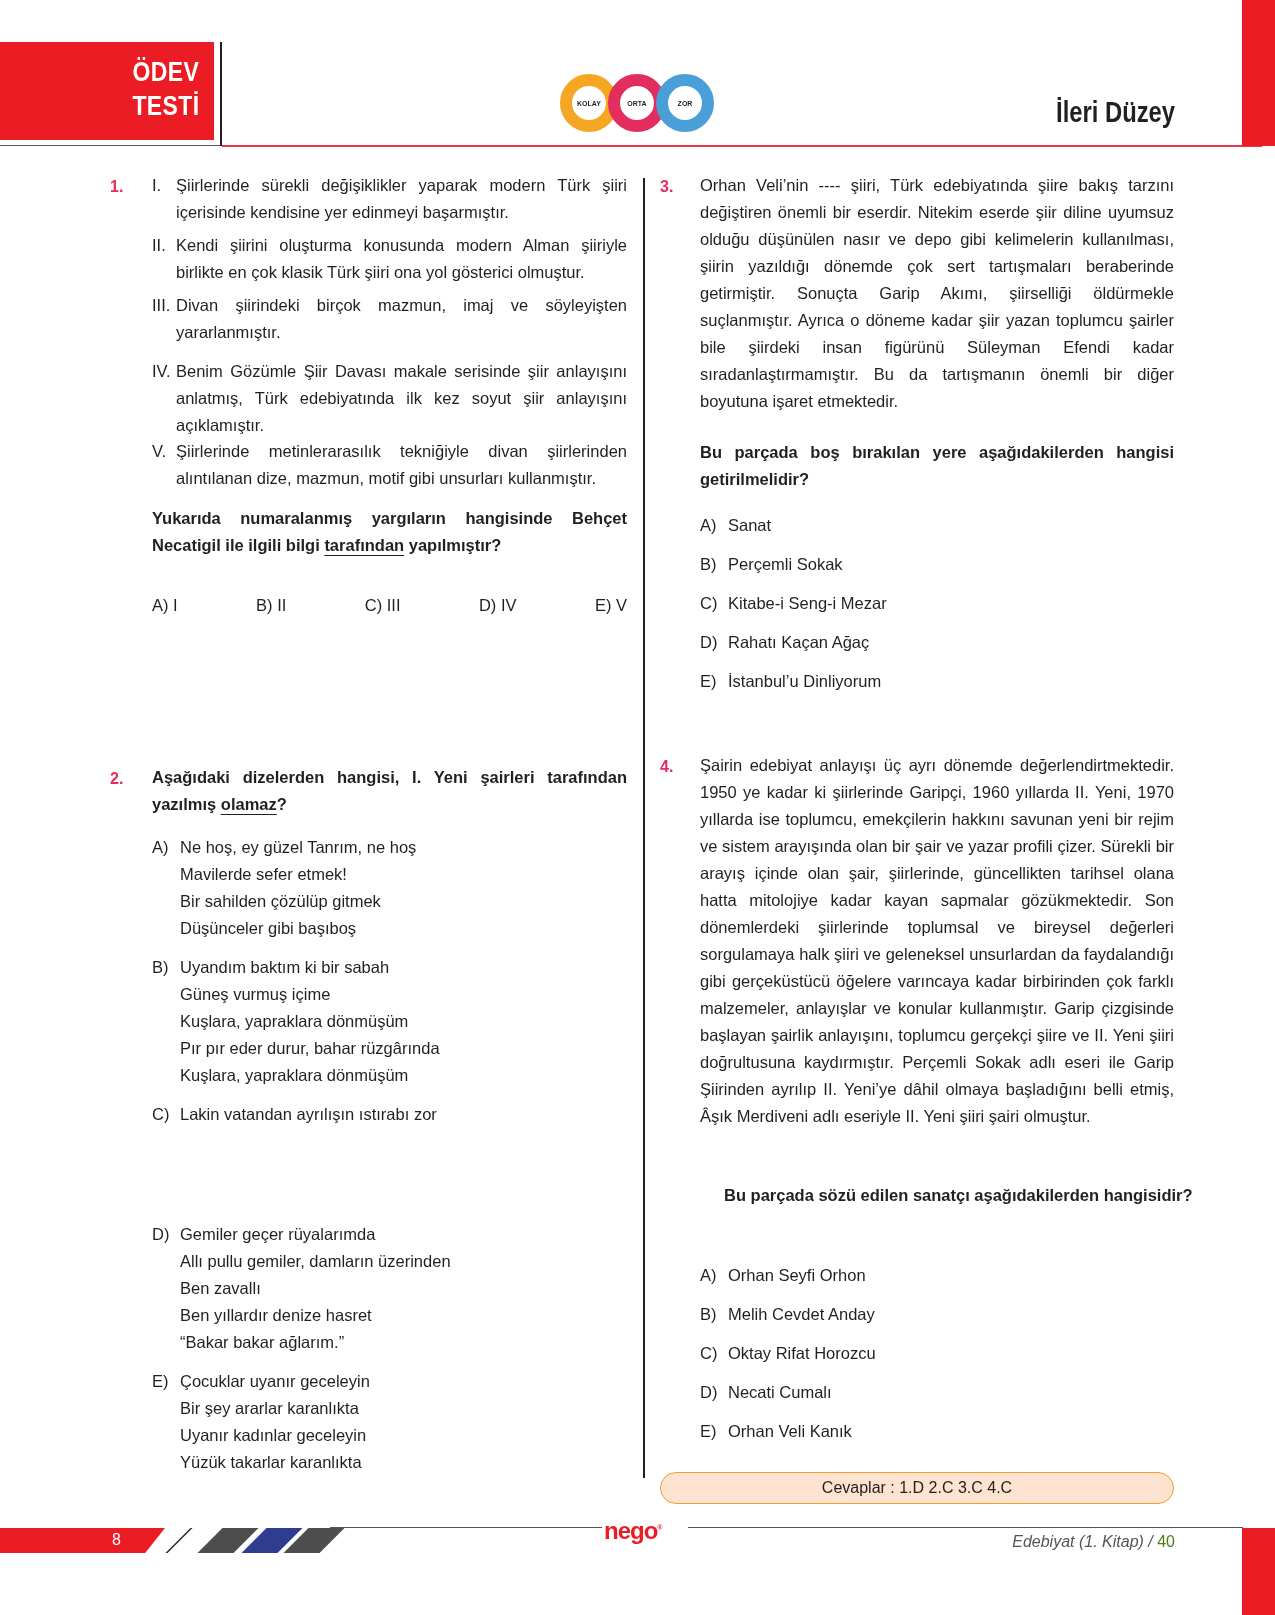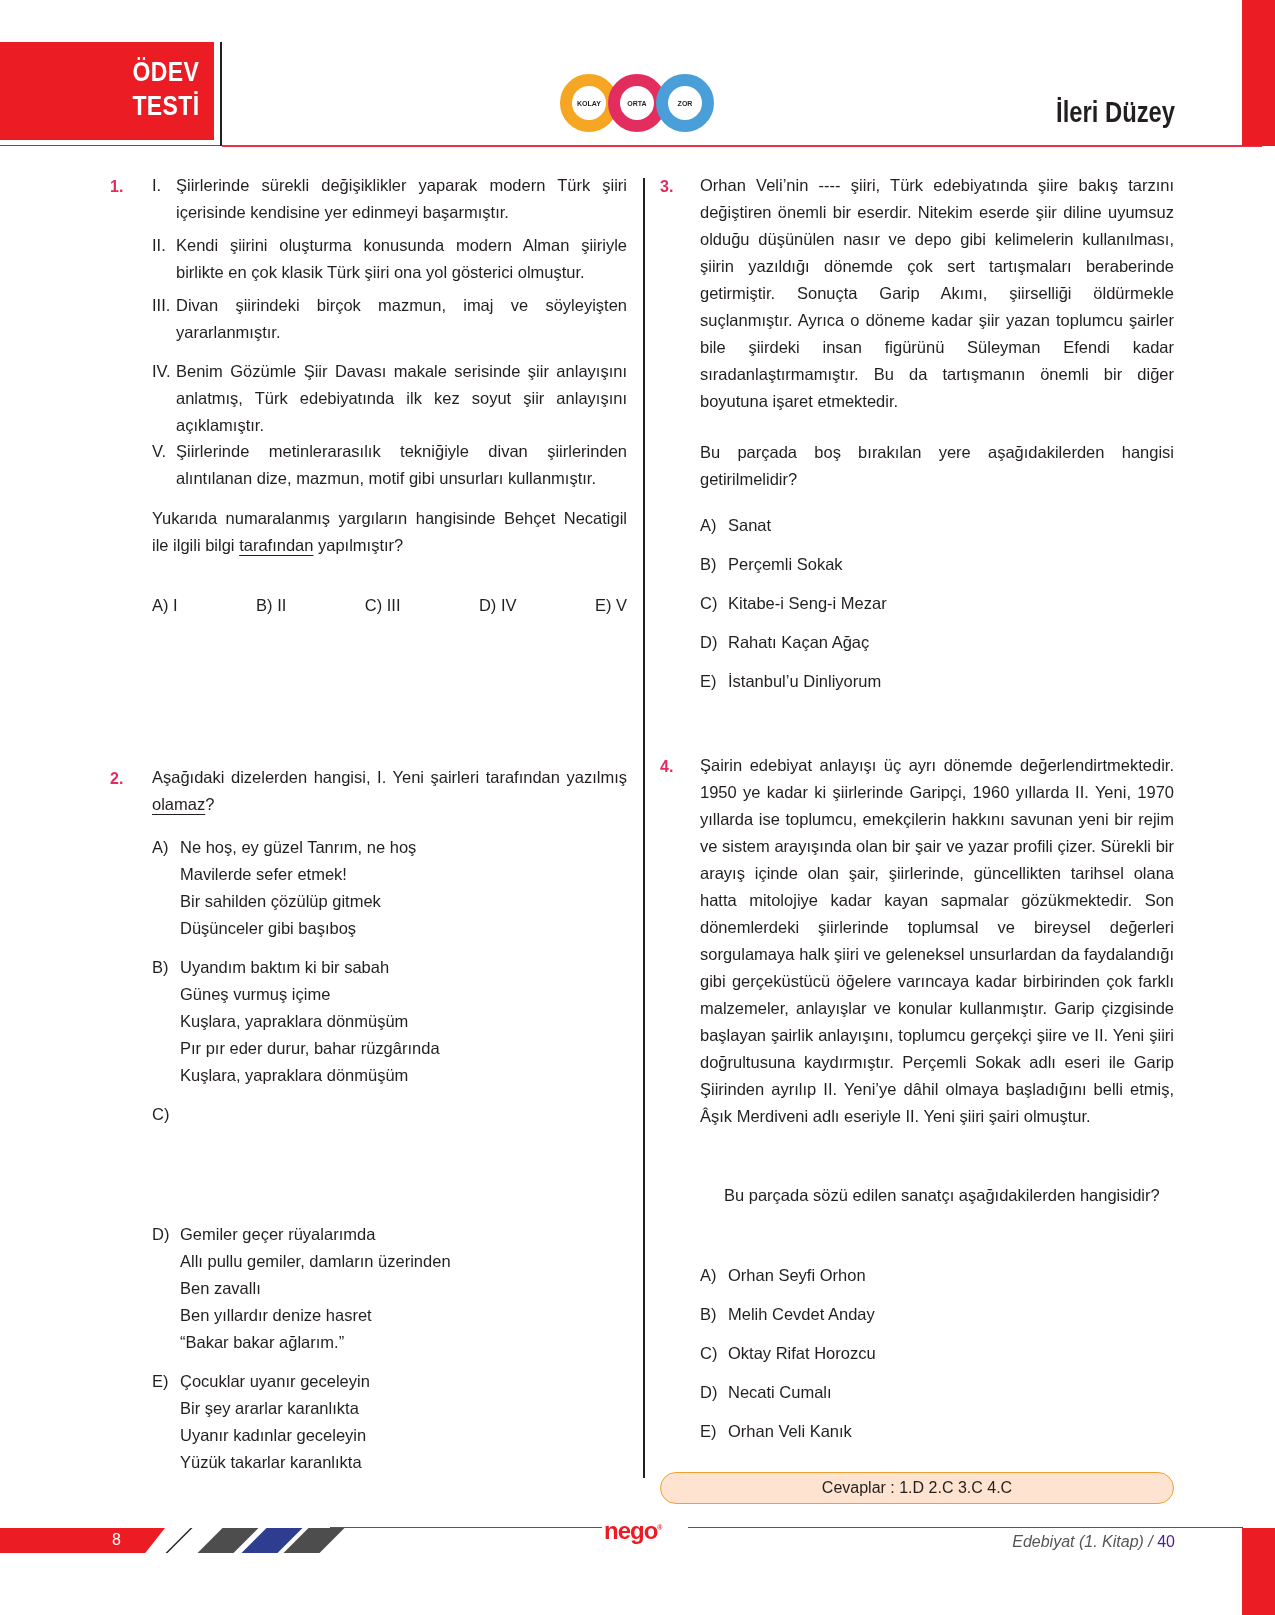--- a/index.html
+++ b/index.html
@@ -20,21 +20,21 @@
   .ring span { font-size: 7px; font-weight: bold; color: #231f20; }
   .ring.r1 { left: 0; border-color: #f5a623; }
   .ring.r2 { left: 48px; border-color: #e32d5e; }
   .ring.r3 { left: 96px; border-color: #4a9fd8; }
 
   
   .col-divider { position: absolute; left: 643px; top: 178px; width: 2px; height: 1300px; background: #231f20; }
 
   .qnum { position: absolute; color: #e32d5e; font-weight: bold; font-size: 16px; }
   .txt { font-size: 16.5px; line-height: 27px; color: #231f20; }
-  .bold { font-weight: normal; }
+  .bold { font-weight: bold; }
   .u { text-decoration: underline; text-underline-offset: 4px; }
 
   .item { position: absolute; left: 152px; width: 475px; }
   .item .rn { position: absolute; left: 0; top: 0; }
   .item .rt { padding-left: 24px; text-align: justify; }
 
   .q-stem { position: absolute; text-align: justify; }
 
   .opt-row { position: absolute; left: 152px; top: 592px; width: 475px; display: flex; justify-content: space-between; }
 
@@ -52,21 +52,21 @@
   
   .ftr-red { position: absolute; left: 0; top: 1528px; width: 165px; height: 25px; background: #ec1c24; clip-path: polygon(0 0, 100% 0, 88% 100%, 0 100%); }
   .ftr-page { position: absolute; left: 112px; top: 1531px; color: #fff; font-size: 16px; }
   .stripe { position: absolute; top: 1528px; height: 25px; transform: skewX(-45deg); }
   .ftr-line-l { position: absolute; left: 330px; top: 1527px; width: 272px; height: 1px; background: #555; }
   .ftr-line-r { position: absolute; left: 688px; top: 1527px; width: 555px; height: 1px; background: #555; }
   .logo { position: absolute; left: 604px; top: 1517px; font-weight: bold; font-size: 24px; color: #ec1c24; letter-spacing: -1px; }
   .logo sup { font-size: 7px; }
   .ftr-book { position: absolute; right: 100px; top: 1533px; font-size: 16px; color: #555; }
   .ftr-book i { font-style: italic; }
-  .ftr-book b { font-weight: normal; color: #4c1d95; }
+  .ftr-book b { font-weight: normal; color: #4d7c0f; }
   .ftr-red-right { position: absolute; left: 1242px; top: 1528px; width: 33px; height: 87px; background: #ec1c24; }
 </style>
 </head>
 <body>
 
 <div class="hdr-red-left"></div>
 <div class="hdr-title">
   <div>ÖDEV</div>
   <div>TESTİ</div>
 </div>
@@ -143,20 +143,21 @@
     <div>Uyandım baktım ki bir sabah</div>
     <div>Güneş vurmuş içime</div>
     <div>Kuşlara, yapraklara dönmüşüm</div>
     <div>Pır pır eder durur, bahar rüzgârında</div>
     <div>Kuşlara, yapraklara dönmüşüm</div>
   </div>
 </div>
 <div class="poem txt" style="top:1101px;">
   <span class="ol">C)</span>
   <div class="lines">
+    <div>Lakin vatandan ayrılışın ıstırabı zor</div>
   </div>
 </div>
 <div class="poem txt" style="top:1221px;">
   <span class="ol">D)</span>
   <div class="lines">
     <div>Gemiler geçer rüyalarımda</div>
     <div>Allı pullu gemiler, damların üzerinden</div>
     <div>Ben zavallı</div>
     <div>Ben yıllardır denize hasret</div>
     <div>“Bakar bakar ağlarım.”</div>

